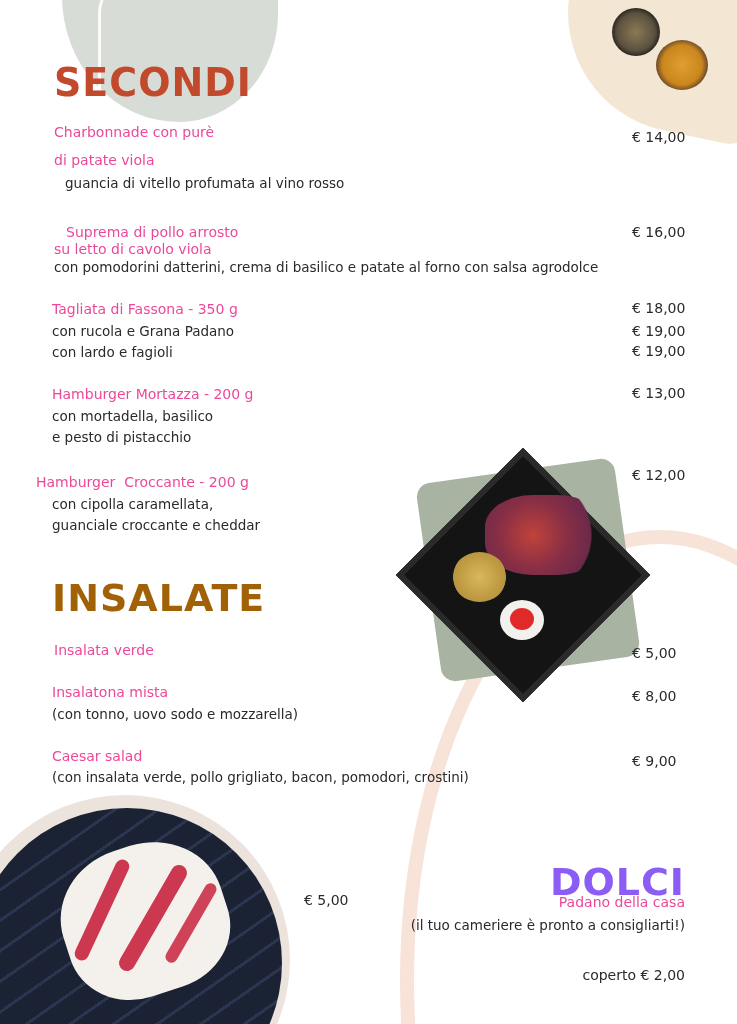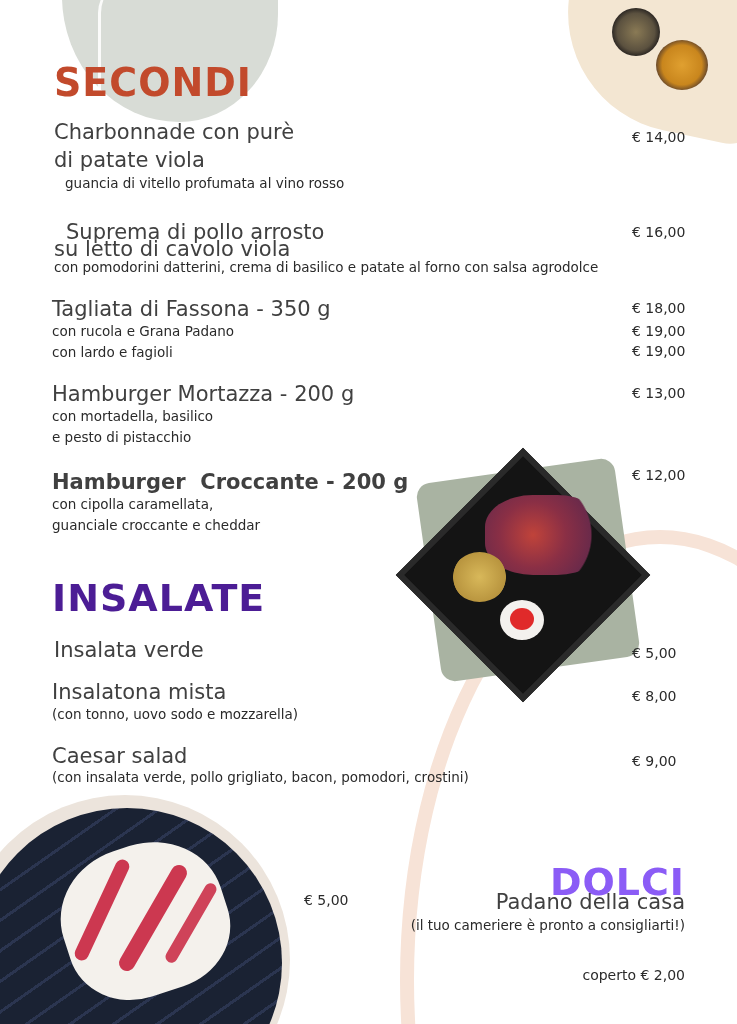--- a/index.html
+++ b/index.html
@@ -21,23 +21,23 @@
   .dessert-ring { left:-40px; top:795px; width:330px; height:330px; border-radius:50%; background:#ece4dc; }
   .dessert-plate { left:-28px; top:808px; width:310px; height:310px; border-radius:50%; background:repeating-linear-gradient(-35deg, #1a2233 0 22px, #2b3550 22px 25px); }
   .dessert { left:62px; top:845px; width:165px; height:150px; border-radius:45% 45% 40% 40%; background:#f4f1ec; transform:rotate(-18deg); }
   .berry1 { left:95px; top:855px; width:14px; height:110px; background:#c8243f; transform:rotate(25deg); border-radius:8px; opacity:.9; }
   .berry2 { left:145px; top:858px; width:16px; height:120px; background:#c8243f; transform:rotate(30deg); border-radius:8px; opacity:.9; }
   .berry3 { left:185px; top:878px; width:12px; height:90px; background:#c8243f; transform:rotate(30deg); border-radius:8px; opacity:.85; }
 
   
   .heading { font-family:"DejaVu Sans", sans-serif; font-weight:bold; letter-spacing:1px; font-size:38px; line-height:40px; }
   .h-secondi { left:54px; top:62px; color:#c24a2c; transform:scaleY(1.05); }
-  .h-insalate { left:52px; top:578px; color:#4c1d95; }
+  .h-insalate { left:52px; top:578px; color:#a16207; }
   .h-dolci { right:52px; top:818px; color:#8b5cf6;margin-top:44px; }
-  .item-title { font-size:21px; line-height:24px; color:#404040; }
+  .item-title { font-size:14px; line-height:24px; color:#ec4899; }
   .item-desc { font-size:13.5px; line-height:21px; color:#2a2a2a; }
   .price { font-size:14px; line-height:20px; color:#2a2a2a; }
   .right { text-align:right; }
 </style>
 </head>
 <body>
 
 <div class="abs blob-top"></div>
 <div class="abs blob-top-line"></div>
 <div class="abs arc"></div>
@@ -77,21 +77,21 @@
 <div class="abs item-desc" style="left:52px;top:342px;">con lardo e fagioli</div>
 <div class="abs price" style="left:632px;top:298px;">€ 18,00</div>
 <div class="abs price" style="left:632px;top:321px;">€ 19,00</div>
 <div class="abs price" style="left:632px;top:341px;">€ 19,00</div>
 
 <div class="abs item-title" style="left:52px;top:382px;">Hamburger Mortazza - 200 g</div>
 <div class="abs item-desc" style="left:52px;top:406px;">con mortadella, basilico</div>
 <div class="abs item-desc" style="left:52px;top:427px;">e pesto di pistacchio</div>
 <div class="abs price" style="left:632px;top:383px;">€ 13,00</div>
 
-<div class="abs item-title" style="left:52px;top:470px;white-space:pre;font-weight:bold;">Hamburger  Croccante - 200 g</div>
+<div class="abs item-title" style="left:36px;top:470px;white-space:pre;">Hamburger  Croccante - 200 g</div>
 <div class="abs item-desc" style="left:52px;top:494px;">con cipolla caramellata,</div>
 <div class="abs item-desc" style="left:52px;top:515px;">guanciale croccante e cheddar</div>
 <div class="abs price" style="left:632px;top:465px;">€ 12,00</div>
 
 <div class="abs heading h-insalate">INSALATE</div>
 
 <div class="abs item-title" style="left:54px;top:638px;">Insalata verde</div>
 <div class="abs price" style="left:632px;top:643px;">€ 5,00</div>
 
 <div class="abs item-title" style="left:52px;top:680px;">Insalatona mista</div>

